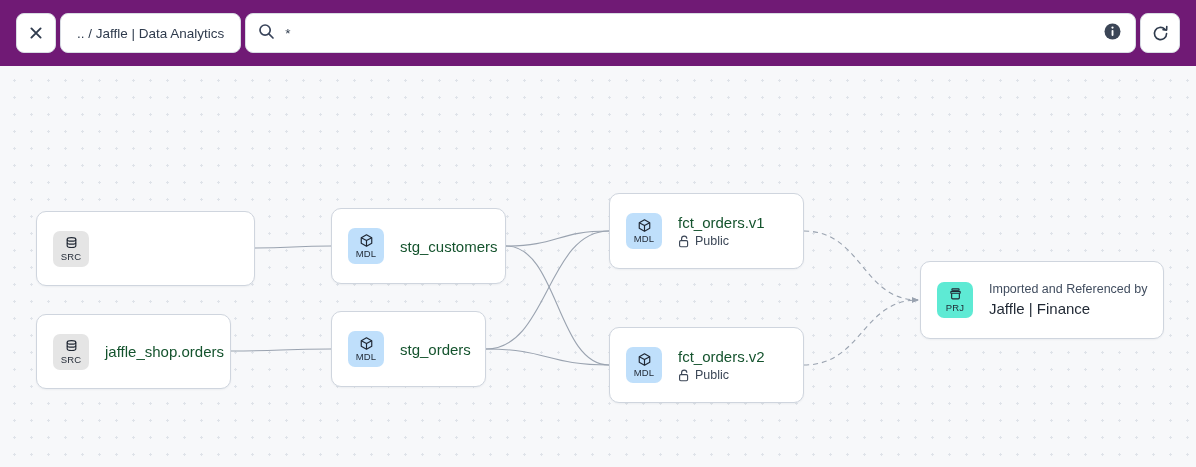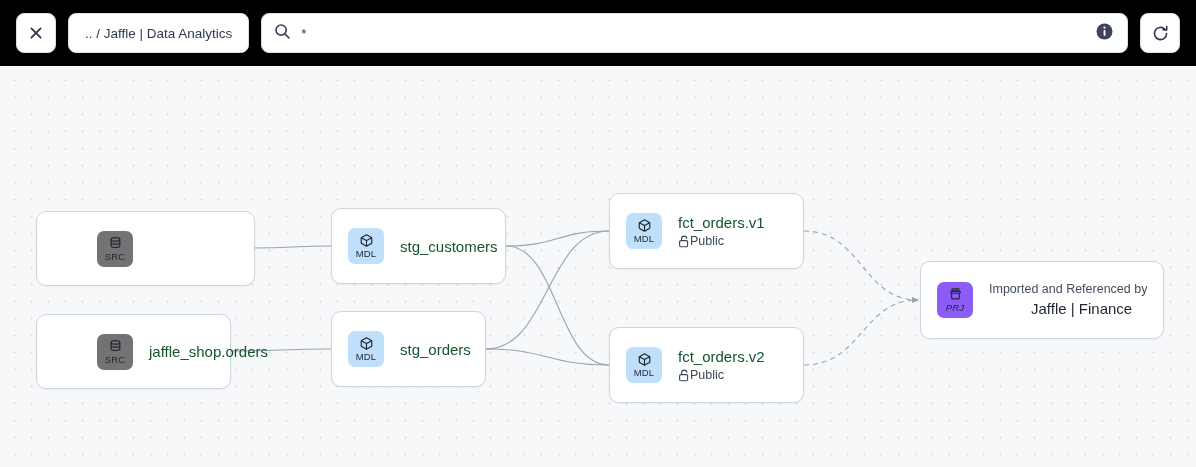--- a/index.html
+++ b/index.html
@@ -18,25 +18,25 @@
     height: 467px;
     background: #ffffff;
   }
 
   
   .header {
     position: absolute;
     left: 0; top: 0;
     width: 1196px;
     height: 66px;
-    background: #000000;
+    background: #701a75;
     display: flex;
     align-items: center;
     padding: 8px 16px;
-    gap: 12px;
+    gap: 4px;
     z-index: 20;
   }
 
   .icon-btn {
     width: 40px;
     height: 40px;
     border: 1px solid #d8dce3;
     border-radius: 8px;
     background: #ffffff;
     display: flex;
@@ -138,59 +138,59 @@
   }
   .badge svg { display: block; }
   .badge-text {
     font-size: 9.5px;
     line-height: 10px;
     letter-spacing: 0.2px;
     color: #1f2733;
     margin-top: 1px;
   }
 
-  .badge-src { background: #737373; margin-left: 44px; }
+  .badge-src { background: #e5e5e5; }
   .badge-mdl { background: #bfdffb; }
-  .badge-prj { background: #8b5cf6; font-style: italic; }
+  .badge-prj { background: #5eead4; }
 
   .node-labels {
     display: flex;
     flex-direction: column;
     justify-content: center;
     gap: 2px;
     min-width: 0;
   }
   .node-title {
     font-size: 15px;
     color: #14532d;
     white-space: nowrap;
     line-height: 19px;
   }
   .node-sub {
     display: flex;
     align-items: center;
+    gap: 5px;
     font-size: 12.5px;
     color: #3c4757;
     line-height: 15px;
     white-space: nowrap;
   }
   .node-sub svg { display: block; flex: 0 0 auto; }
   .node-over {
     font-size: 12.5px;
     color: #414d5f;
     line-height: 16px;
     white-space: nowrap;
     text-align: right;
   }
   .node-main {
     font-size: 15px;
     color: #1f2733;
     line-height: 20px;
     white-space: nowrap;
-    margin-left: 42px;
   }
 </style>
 </head>
 <body>
 
 <div id="app">
 
   <div class="header">
 
     <div class="icon-btn">

